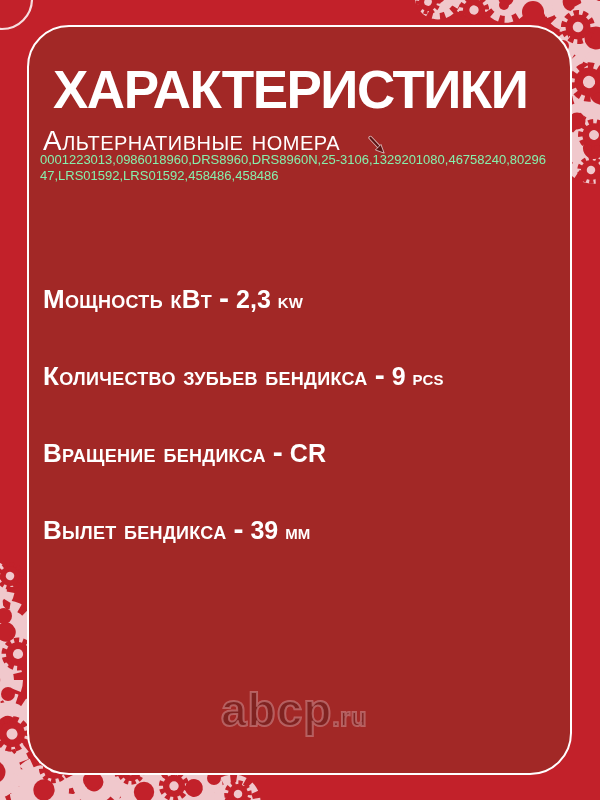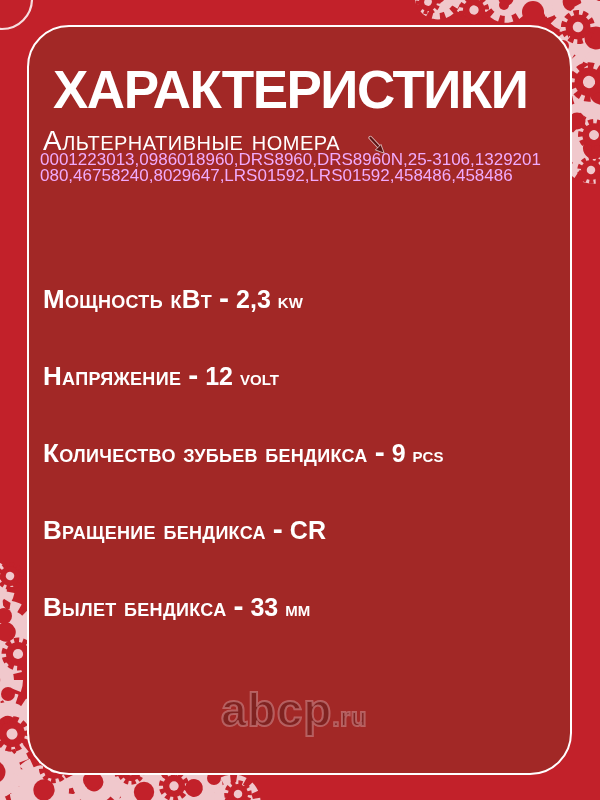--- a/index.html
+++ b/index.html
@@ -16,22 +16,22 @@
   .card{position:absolute;left:27px;top:25px;width:545px;height:750px;box-sizing:border-box;
         background:#a22826;border:2.5px solid #ffffff;border-radius:42px;z-index:2;}
 
   .title{position:absolute;left:8px;top:20px;margin:16px;color:#ffffff;font-weight:700;
          font-size:53px;line-height:1;letter-spacing:-1.5px;white-space:nowrap;}
 
   .alt-heading{position:absolute;left:14px;top:100px;color:#ffffff;font-weight:400;
                font-size:28px;line-height:1;font-variant:small-caps;letter-spacing:.5px;white-space:nowrap;}
   .cursor-icon{position:absolute;left:337px;top:108px;width:22px;height:22px;}
 
-  .alt-numbers{position:absolute;left:11px;top:125px;width:508px;color:#f0abfc;
-               font-size:17px;line-height:16.4px;font-weight:400;word-break:break-all;letter-spacing:0;}
+  .alt-numbers{position:absolute;left:11px;top:125px;width:508px;color:#86efac;
+               font-size:13px;line-height:16.4px;font-weight:400;word-break:break-all;letter-spacing:0;}
 
   .specs{position:absolute;left:14px;top:254px;}
   .spec-row{height:33px;line-height:33px;margin-bottom:44px;color:#ffffff;white-space:nowrap;}
   .spec-label{font-variant:small-caps;font-size:26px;font-weight:700;letter-spacing:.3px;}
   .spec-sep{font-size:30px;font-weight:700;margin:0 7px;}
   .spec-value{font-size:25px;font-weight:700;}
   .spec-unit{font-variant:small-caps;font-size:22px;font-weight:700;margin-left:7px;}
 
   .watermark{position:absolute;left:192px;top:656px;opacity:.9;white-space:nowrap;
              color:#7d2220;-webkit-text-stroke:2px rgba(216,154,158,.55);font-weight:700;}
@@ -118,29 +118,26 @@
       <path d="M16.5 16.5 L8.6 13.6 L13.6 8.6 Z" fill="#5c1414" stroke="rgba(255,255,255,0.65)" stroke-width="0.9"></path>
     </svg>
 
     <div class="alt-numbers">0001223013,0986018960,DRS8960,DRS8960N,25-3106,1329201080,46758240,8029647,LRS01592,LRS01592,458486,458486</div>
 
     <div class="specs">
       <div class="spec-row">
         <span class="spec-label">Мощность кВт</span><span class="spec-sep">-</span><span class="spec-value">2,3</span><span class="spec-unit">kw</span>
       </div>
       <div class="spec-row">
-        <span class="spec-label">Напряжение</span><span class="spec-sep">-</span><span class="spec-value">12</span><span class="spec-unit">volt</span>
-      </div>
-      <div class="spec-row">
         <span class="spec-label">Количество зубьев бендикса</span><span class="spec-sep">-</span><span class="spec-value">9</span><span class="spec-unit">pcs</span>
       </div>
       <div class="spec-row">
         <span class="spec-label">Вращение бендикса</span><span class="spec-sep">-</span><span class="spec-value">CR</span><span class="spec-unit"></span>
       </div>
       <div class="spec-row">
-        <span class="spec-label">Вылет бендикса</span><span class="spec-sep">-</span><span class="spec-value">33</span><span class="spec-unit">мм</span>
+        <span class="spec-label">Вылет бендикса</span><span class="spec-sep">-</span><span class="spec-value">39</span><span class="spec-unit">мм</span>
       </div>
     </div>
 
     <div class="watermark"><span class="wm-name">abcp</span><span class="wm-tld">.ru</span></div>
 
   </div>
 </div>
 
 </body></html>

